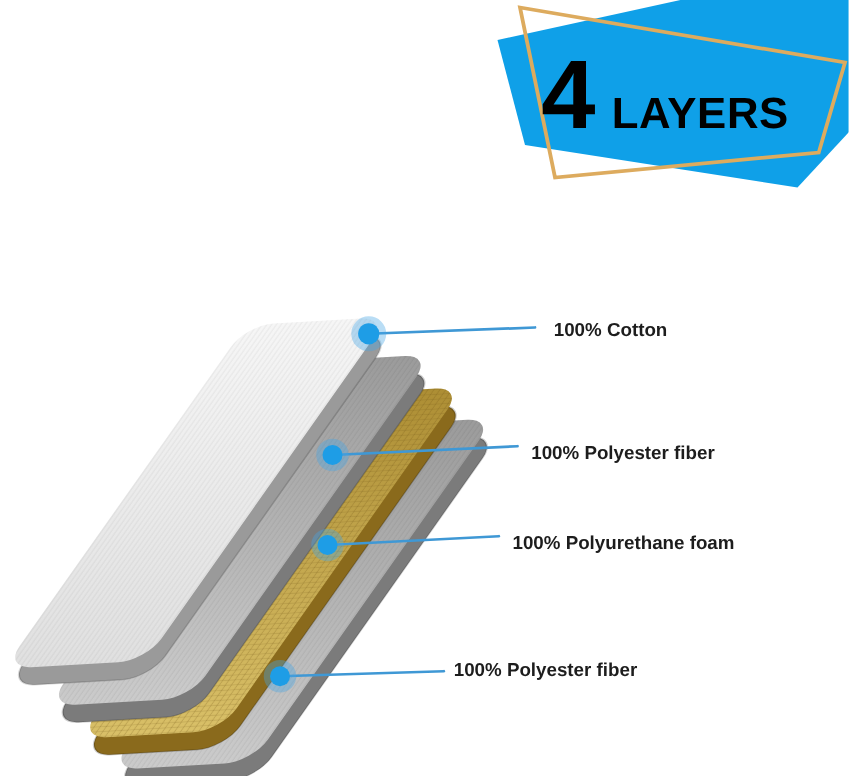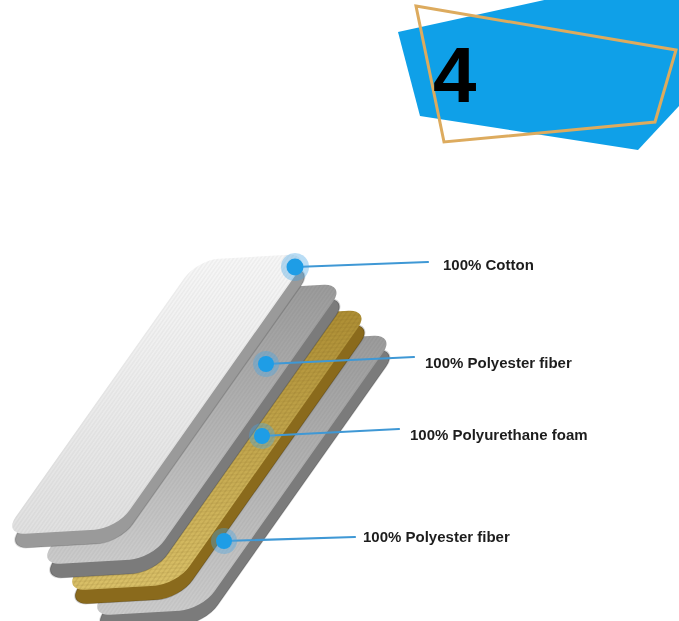--- a/index.html
+++ b/index.html
@@ -118,20 +118,21 @@
       <circle cx="266" cy="364" r="8" fill="#1e9de6"></circle>
       <circle cx="262" cy="436" r="13" fill="rgba(70,165,230,0.38)"></circle>
       <circle cx="262" cy="436" r="8" fill="#1e9de6"></circle>
       <circle cx="224" cy="541" r="13" fill="rgba(70,165,230,0.38)"></circle>
       <circle cx="224" cy="541" r="8" fill="#1e9de6"></circle>
     </g>
   </svg>
 
   <div class="badge-text">
     <span class="badge-number">4</span>
+    <span class="badge-word">LAYERS</span>
   </div>
 
   <div class="callout-label l1">100% Cotton</div>
   <div class="callout-label l2">100% Polyester fiber</div>
   <div class="callout-label l3">100% Polyurethane foam</div>
   <div class="callout-label l4">100% Polyester fiber</div>
 
 </div>
 
 </body></html>

